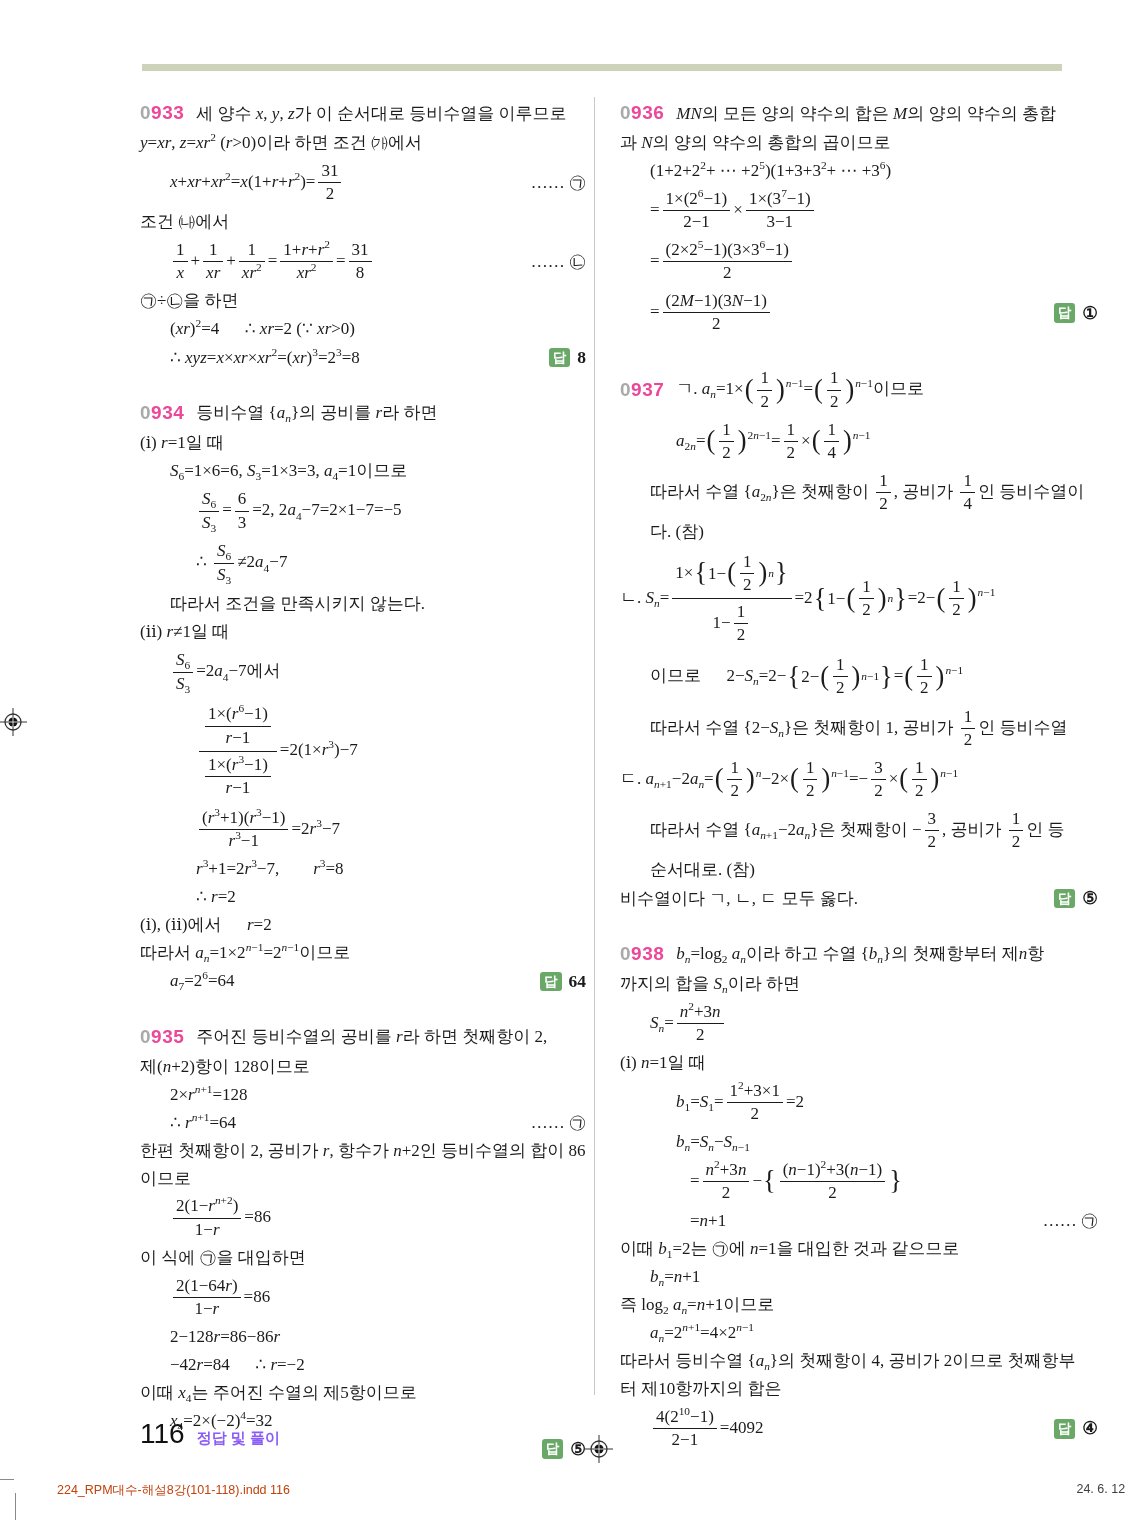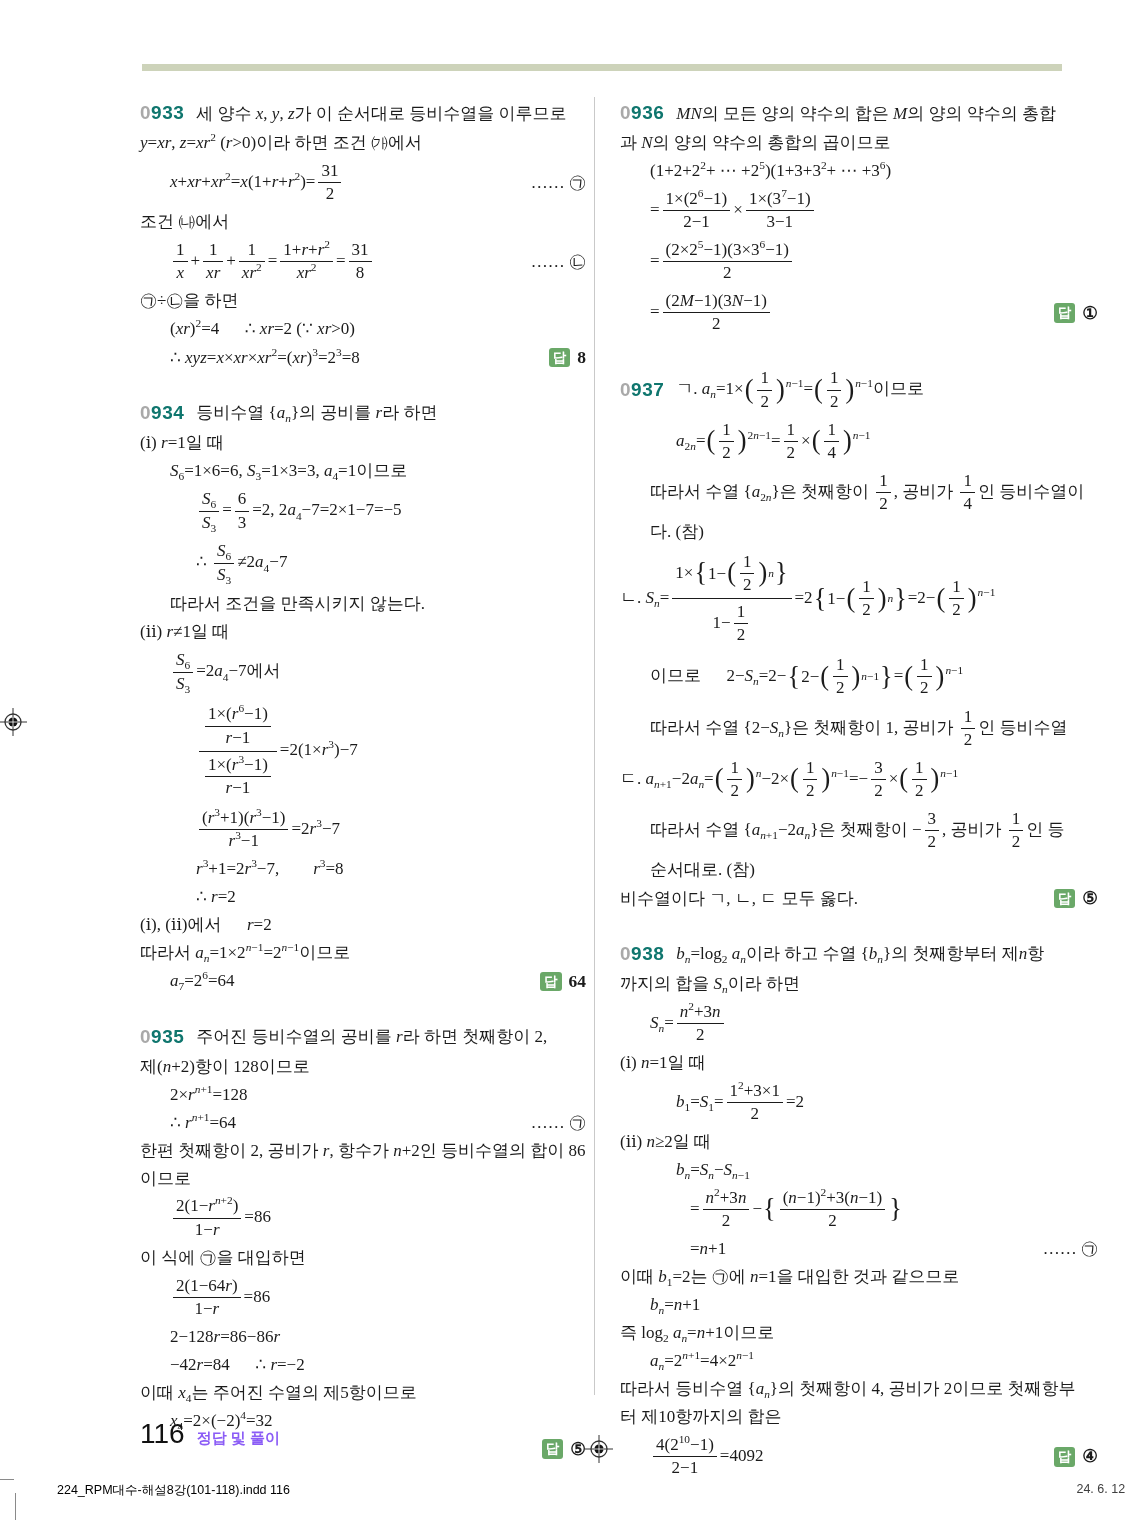--- a/index.html
+++ b/index.html
@@ -12,39 +12,39 @@
   .rightcol{left:620px;width:478px;}
   .problem-block{margin-bottom:28px;}
   .mline{display:flex;align-items:center;margin:2px 0;font-size:17px;line-height:1.52;min-height:26px;}
   .mcontent{white-space:pre-wrap;}
   .ind1{padding-left:30px;}
   .ind2{padding-left:56px;align-items:center;}
   .ind3{padding-left:70px;}
   .pnum{font-family:"Liberation Sans","DejaVu Sans",sans-serif;font-weight:bold;font-size:19px;
         margin-right:12px;letter-spacing:.5px;flex:0 0 auto;align-self:center;}
   .pnum-zero{color:#a9a9a9;}
-  .pnum-main{color:#0f766e;}
+  .pnum-main{color:#ec4899;}
   i{font-family:"Liberation Serif","DejaVu Serif",serif;}
   sup,sub{font-size:67%;line-height:1;}
   .frac{display:inline-block;vertical-align:middle;text-align:center;margin:2px 3px;line-height:1.3;}
   .num{display:block;padding:0 3px;}
   .den{display:block;border-top:1px solid #1b1b1b;padding:0 3px;}
   .grp{display:inline-flex;align-items:center;vertical-align:middle;}
   .bp{font-size:155%;font-weight:400;line-height:1;margin:0 1px;align-self:center;}
   .rm{font-style:normal;}
   .refmark{margin-left:auto;padding-left:12px;flex:0 0 auto;}
   .ansgroup{margin-left:auto;display:inline-flex;align-items:center;gap:7px;padding-left:12px;flex:0 0 auto;}
   .badge{background:#6aa868;color:#fff;font-family:"Liberation Sans","DejaVu Sans",sans-serif;
          font-size:13.5px;font-weight:bold;padding:2px 4px;border-radius:3px;line-height:1.15;}
   .ansval{font-weight:bold;font-size:17.5px;}
   .pagefooter{position:absolute;left:140px;top:1398px;display:flex;align-items:baseline;gap:12px;}
   .pageno{font-family:"Liberation Sans","DejaVu Sans",sans-serif;font-weight:normal;font-size:28px;color:#111;margin-top:20px;}
   .pagelabel{font-size:15px;color:#8b5cf6;font-family:"Liberation Sans","DejaVu Sans",sans-serif;font-weight:bold;}
   .printleft{position:absolute;left:57px;top:1482px;font-family:"Liberation Sans","DejaVu Sans",sans-serif;
-             font-size:12.5px;color:#000000;}
+             font-size:12.5px;color:#c2410c;}
   .printright{position:absolute;right:-14px;top:1482px;font-family:"Liberation Sans","DejaVu Sans",sans-serif;
               font-size:12.5px;color:#3f3f3f;white-space:nowrap;}
   .regleft{position:absolute;left:-1px;top:708px;}
   .regbottom{position:absolute;left:585px;top:1435px;}
   .trimh{position:absolute;left:0;top:1479px;width:14px;height:1px;background:#8a8a8a;}
   .trimv{position:absolute;left:15px;top:1493px;width:1px;height:27px;background:#8a8a8a;}
 </style>
 </head>
 <body>
 
@@ -265,23 +265,20 @@
         </div>
         <div class="mline ind1">
           <span class="mcontent"><i>S</i><sub><i>n</i></sub>=<span class="frac"><span class="num"><i>n</i><sup>2</sup>+3<i>n</i></span><span class="den">2</span></span></span>
         </div>
         <div class="mline">
           <span class="mcontent">(ⅰ) <i>n</i>=1일 때</span>
         </div>
         <div class="mline ind2">
           <span class="mcontent"><i>b</i><sub>1</sub>=<i>S</i><sub>1</sub>=<span class="frac"><span class="num">1<sup>2</sup>+3×1</span><span class="den">2</span></span>=2</span>
         </div>
-        <div class="mline">
-          <span class="mcontent">(ⅱ) <i>n</i>≥2일 때</span>
-        </div>
         <div class="mline ind2">
           <span class="mcontent"><i>b</i><sub><i>n</i></sub>=<i>S</i><sub><i>n</i></sub>−<i>S</i><sub><i>n</i>−1</sub></span>
         </div>
         <div class="mline ind3">
           <span class="mcontent">=<span class="frac"><span class="num"><i>n</i><sup>2</sup>+3<i>n</i></span><span class="den">2</span></span>−<span class="grp"><span class="bp">{</span><span class="frac"><span class="num">(<i>n</i>−1)<sup>2</sup>+3(<i>n</i>−1)</span><span class="den">2</span></span><span class="bp">}</span></span></span>
         </div>
         <div class="mline ind3">
           <span class="mcontent">=<i>n</i>+1</span>
           <span class="refmark">…… ㉠</span>
         </div>

